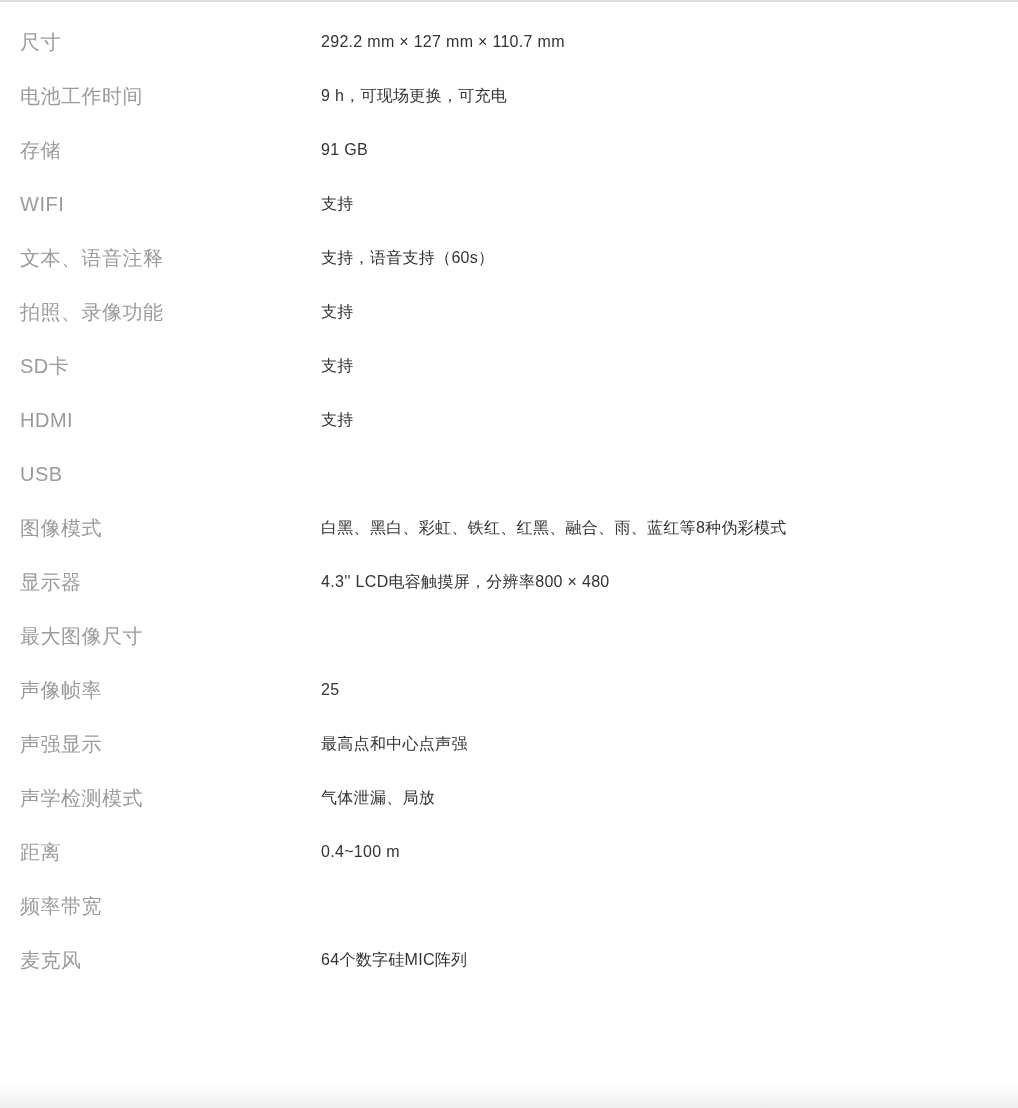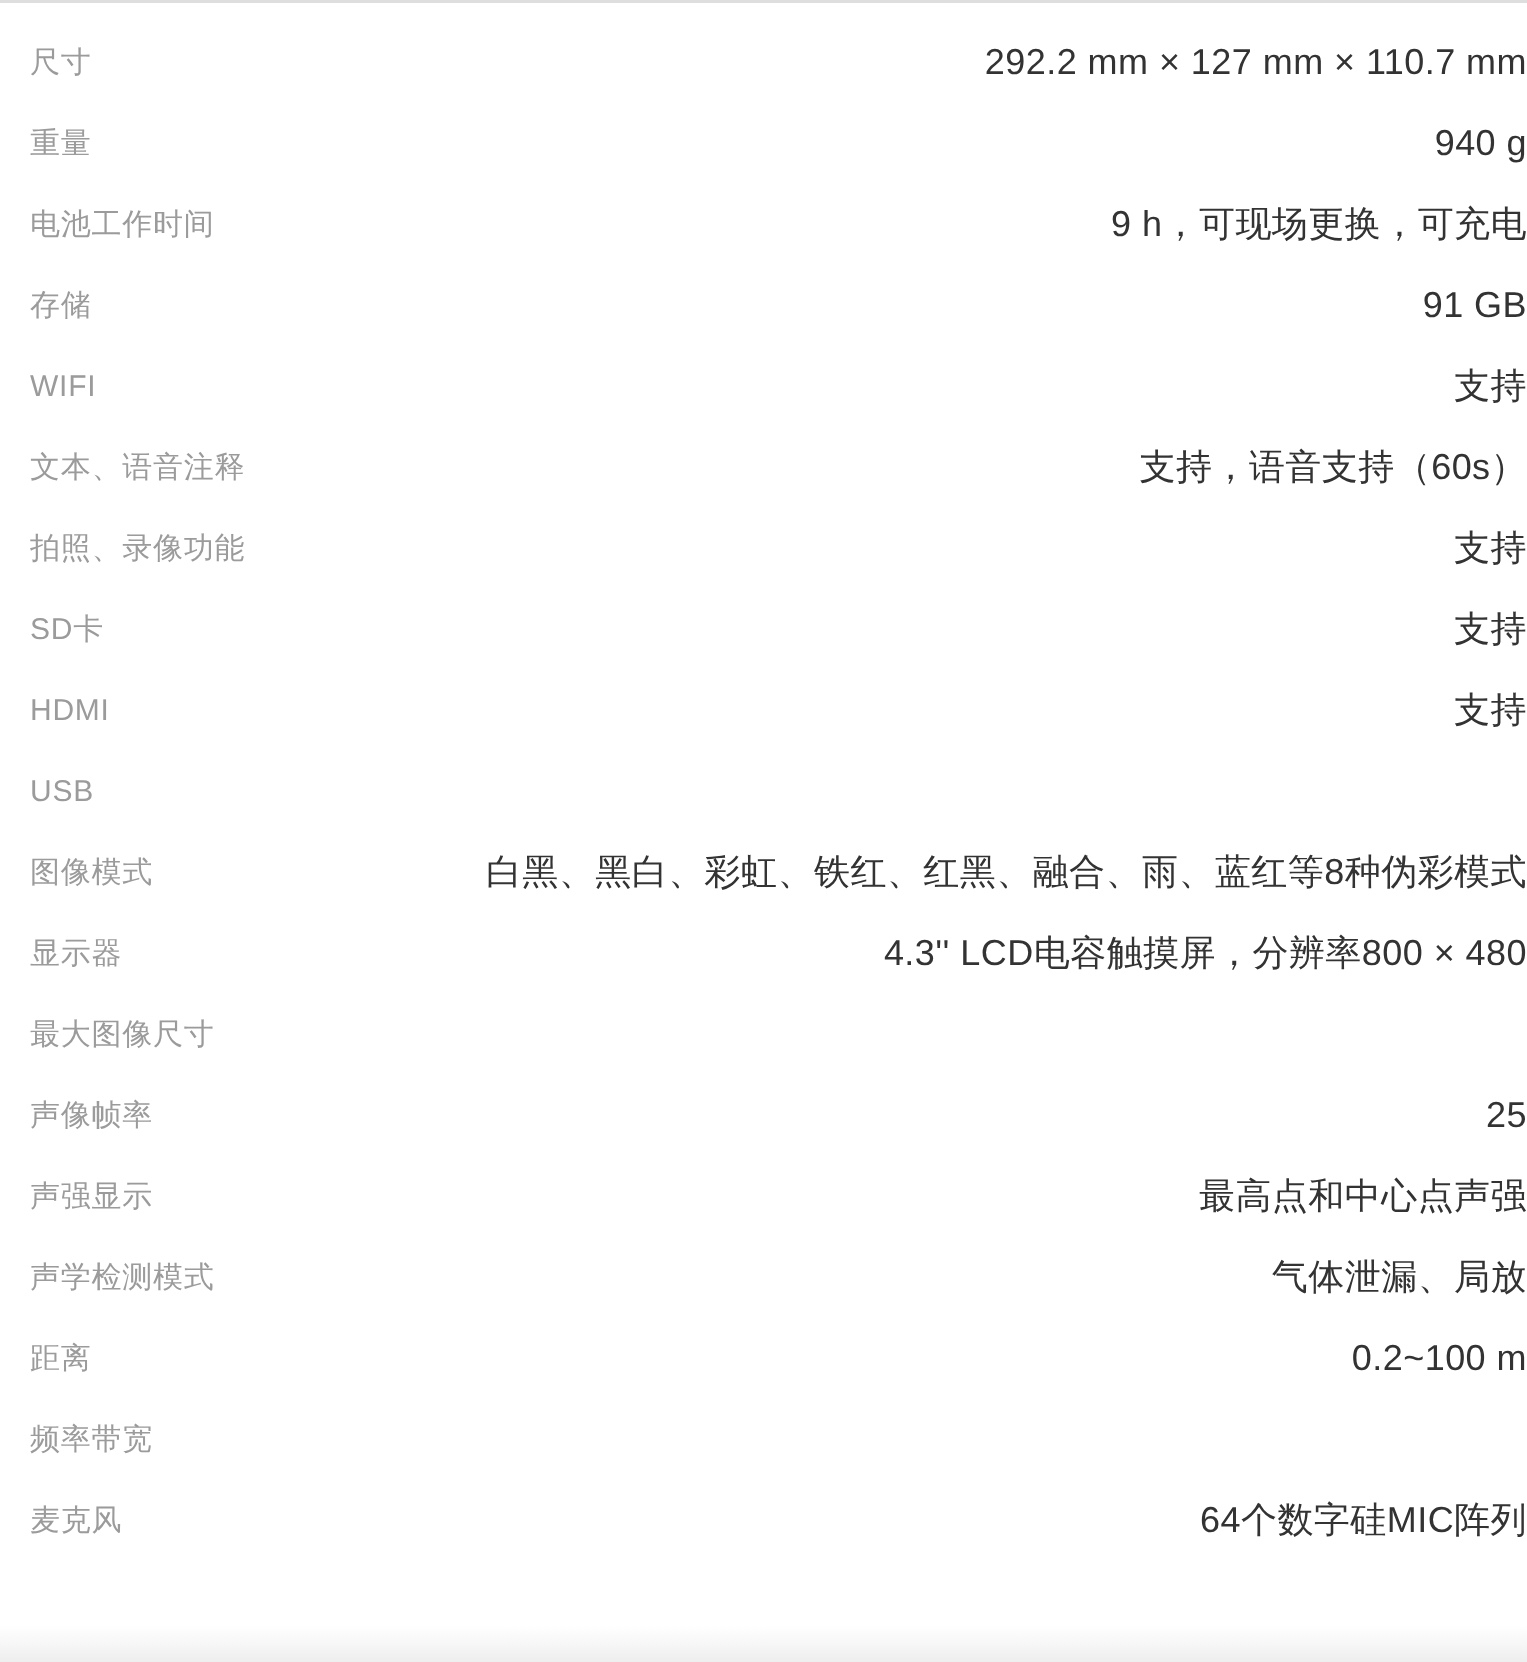--- a/index.html
+++ b/index.html
@@ -40,26 +40,25 @@
     width: 301px;
     flex-shrink: 0;
     font-size: 20px;
     line-height: 28px;
     color: var(--label-color, #9b9b9b);
     letter-spacing: 0.5px;
   }
 
   .spec-value {
     flex: 1;
-    font-size: 24px;
+    font-size: 16px;
     line-height: 28px;
     color: var(--value-color, #333333);
     letter-spacing: 0.3px;
     white-space: nowrap;
-    text-align: right;
   }
 
   .bottom-fade {
     position: absolute;
     left: 0;
     right: 0;
     bottom: 0;
     height: 24px;
     background: linear-gradient(to bottom, rgba(255,255,255,0) 0%, #eeeeee 100%);
     pointer-events: none;
@@ -69,24 +68,20 @@
 <body>
 
 <div class="page">
   <div class="top-divider"></div>
   <div class="spec-table">
   <div class="spec-row">
     <div class="spec-label">尺寸</div>
     <div class="spec-value">292.2 mm × 127 mm × 110.7 mm</div>
   </div>
 
-  <div class="spec-row">
-    <div class="spec-label">重量</div>
-    <div class="spec-value">940 g</div>
-  </div>
 
   <div class="spec-row">
     <div class="spec-label">电池工作时间</div>
     <div class="spec-value">9 h，可现场更换，可充电</div>
   </div>
 
   <div class="spec-row">
     <div class="spec-label">存储</div>
     <div class="spec-value">91 GB</div>
   </div>
@@ -145,21 +140,21 @@
     <div class="spec-value">最高点和中心点声强</div>
   </div>
 
   <div class="spec-row">
     <div class="spec-label">声学检测模式</div>
     <div class="spec-value">气体泄漏、局放</div>
   </div>
 
   <div class="spec-row">
     <div class="spec-label">距离</div>
-    <div class="spec-value">0.2~100 m</div>
+    <div class="spec-value">0.4~100 m</div>
   </div>
 
   <div class="spec-row">
     <div class="spec-label">频率带宽</div>
   </div>
 
   <div class="spec-row">
     <div class="spec-label">麦克风</div>
     <div class="spec-value">64个数字硅MIC阵列</div>
   </div>

